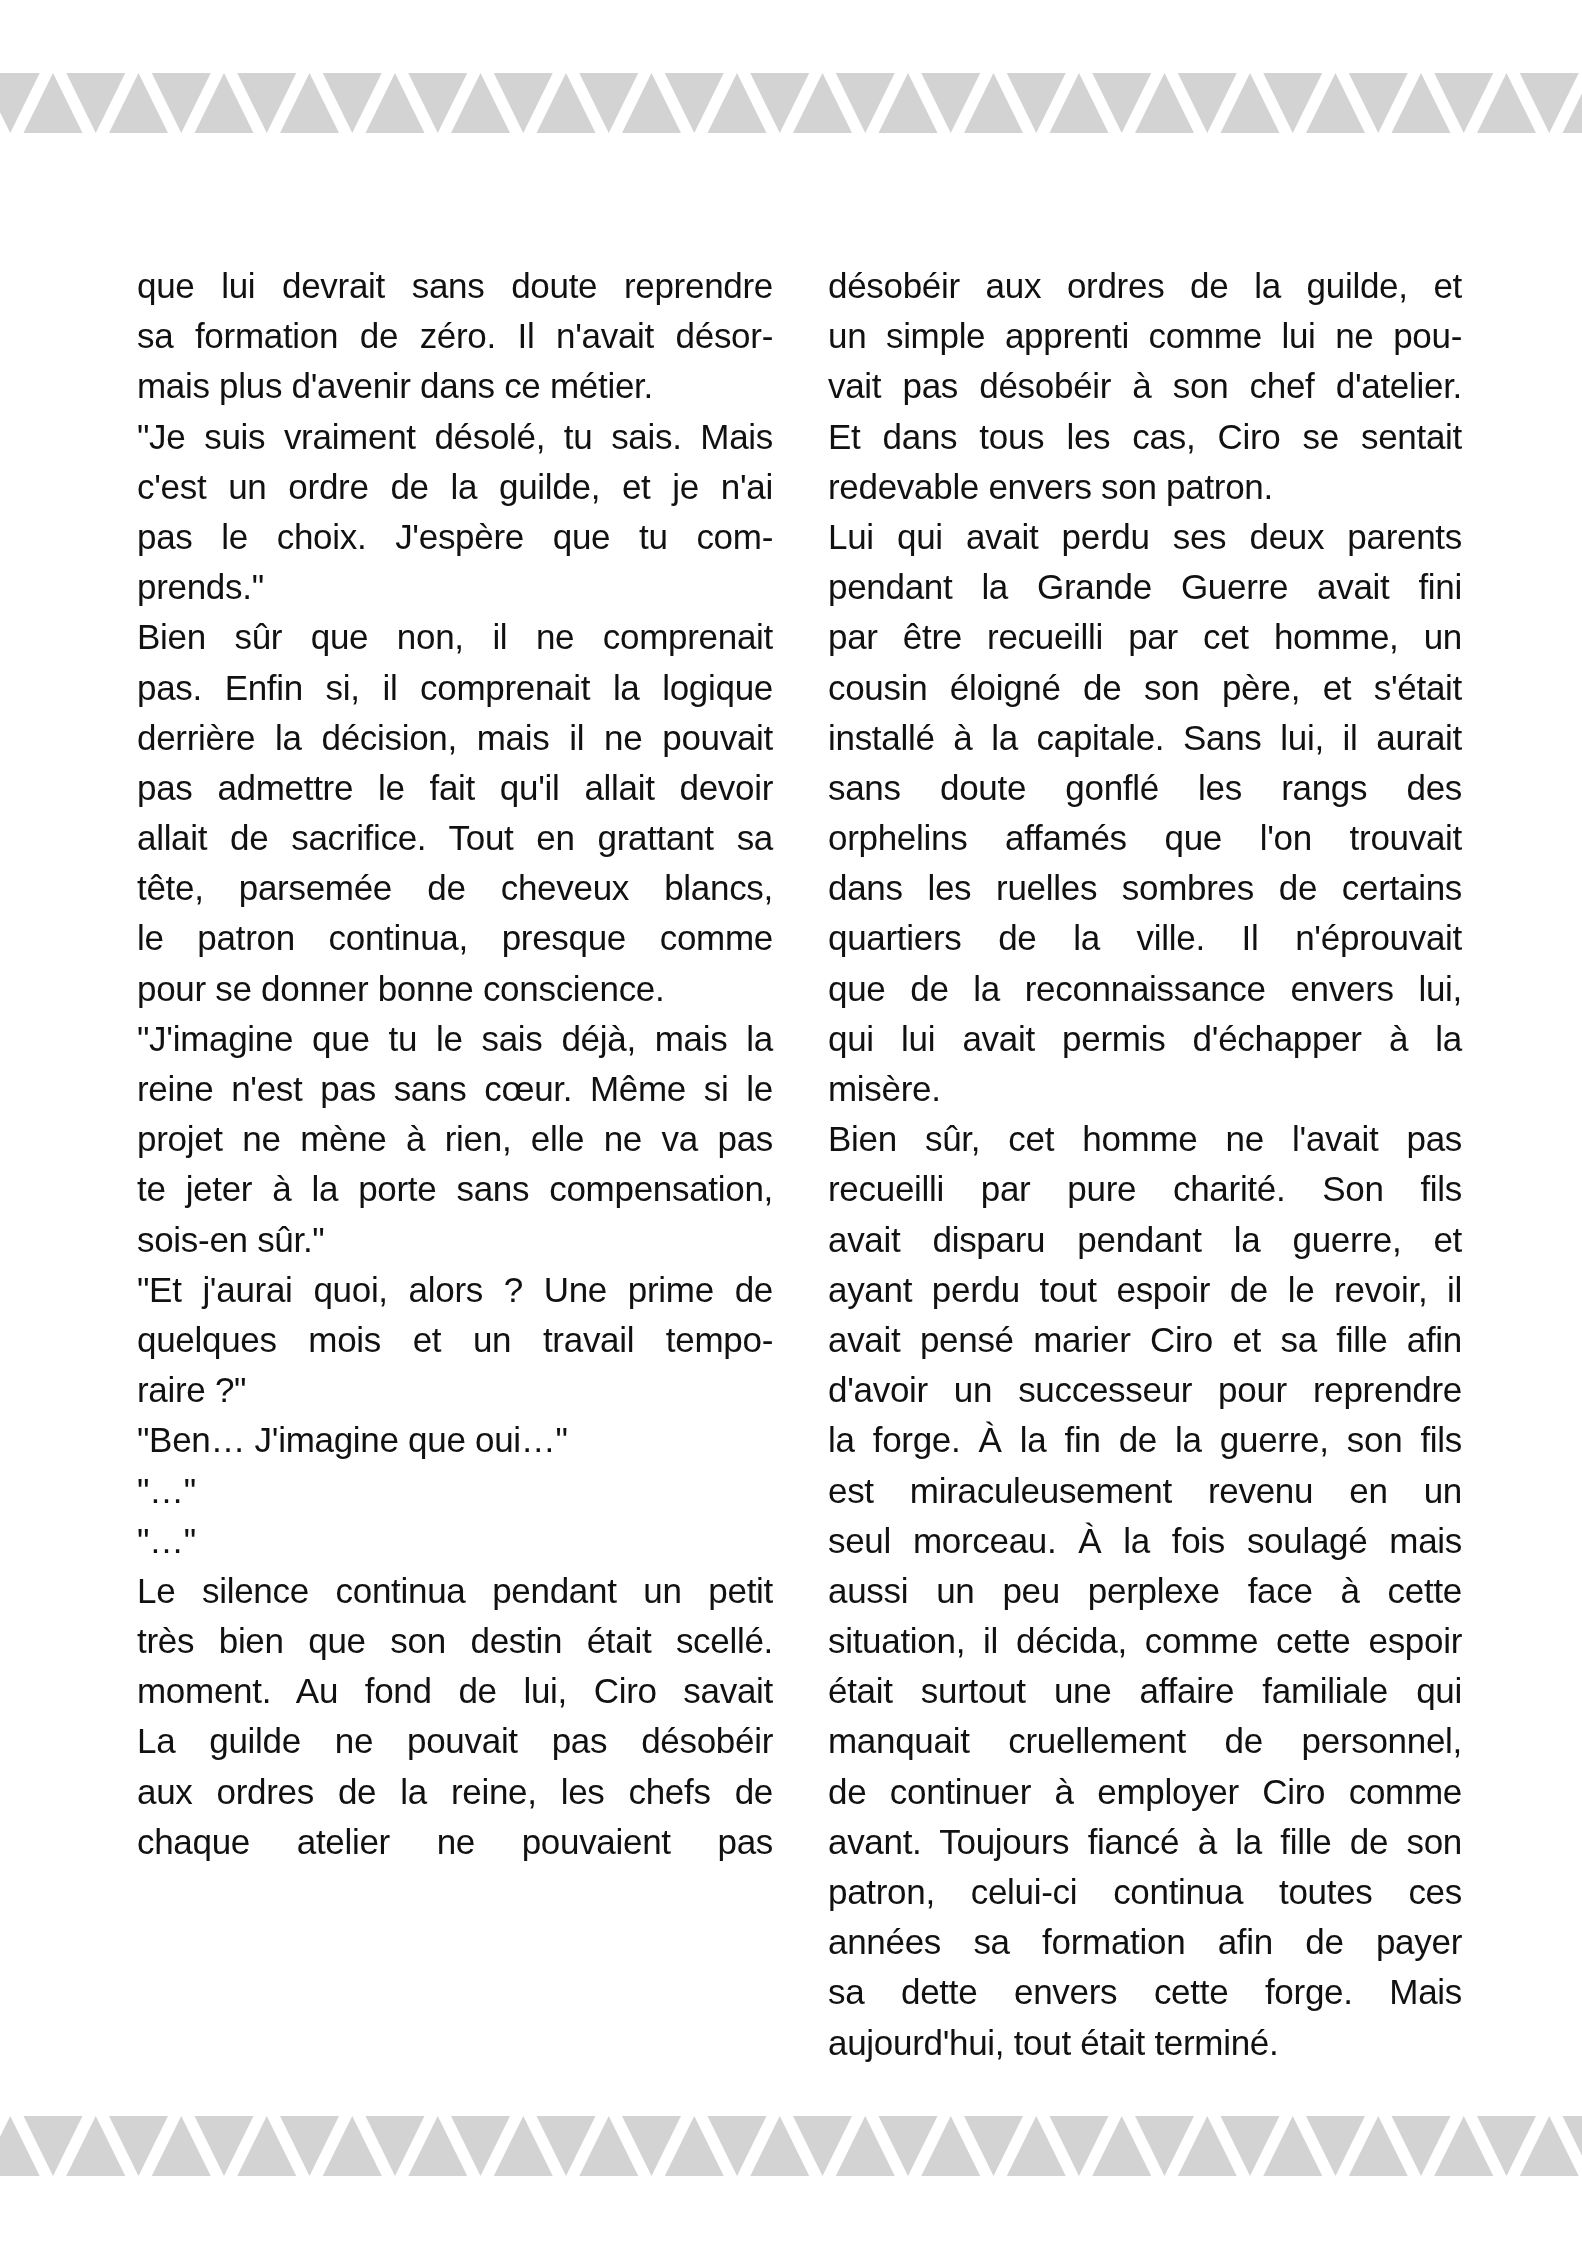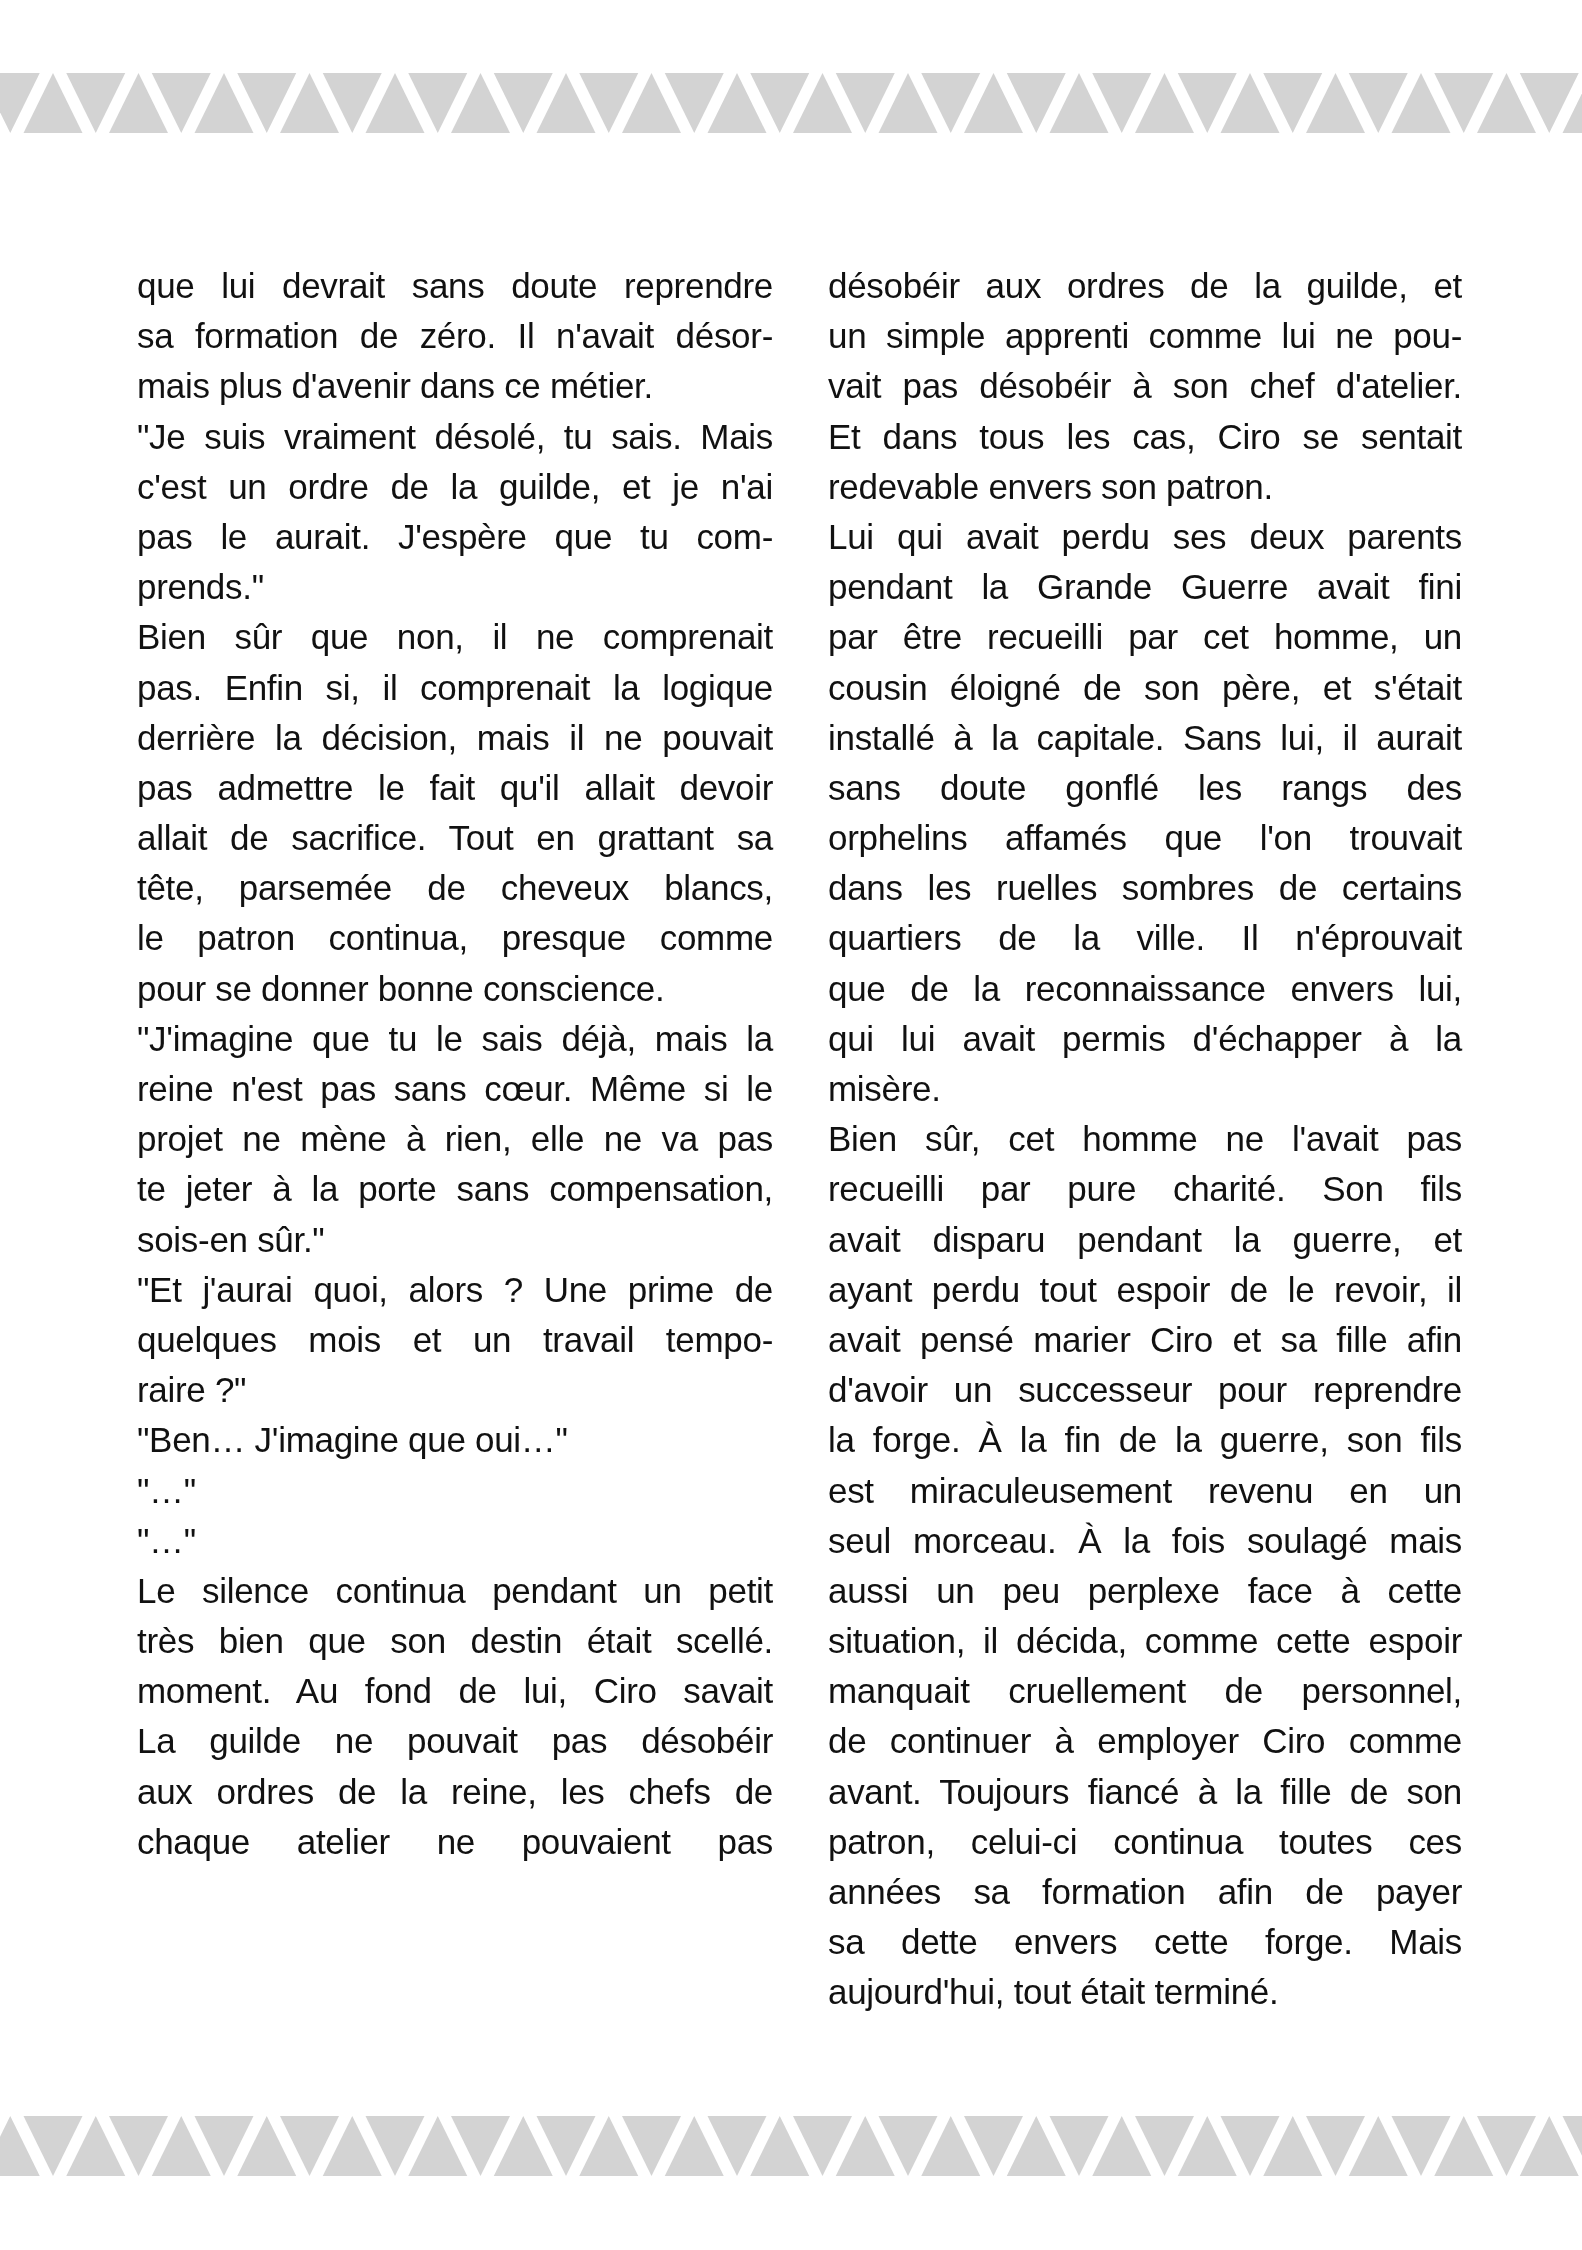--- a/index.html
+++ b/index.html
@@ -73,21 +73,21 @@
 
 <div class="column col-left" id="col-left">
     <div>
       <div class="line">que lui devrait sans doute reprendre</div>
       <div class="line">sa formation de zéro. Il n'avait désor-</div>
       <div class="line last">mais plus d'avenir dans ce métier.</div>
     </div>
     <div>
       <div class="line">"Je suis vraiment désolé, tu sais. Mais</div>
       <div class="line">c'est un ordre de la guilde, et je n'ai</div>
-      <div class="line">pas le aurait. J'espère que tu com-</div>
+      <div class="line">pas le choix. J'espère que tu com-</div>
       <div class="line last">prends."</div>
     </div>
     <div>
       <div class="line">Bien sûr que non, il ne comprenait</div>
       <div class="line">pas. Enfin si, il comprenait la logique</div>
       <div class="line">derrière la décision, mais il ne pouvait</div>
       <div class="line">pas admettre le fait qu'il allait devoir</div>
       <div class="line">allait de sacrifice. Tout en grattant sa</div>
       <div class="line">tête, parsemée de cheveux blancs,</div>
       <div class="line">le patron continua, presque comme</div>
@@ -150,20 +150,21 @@
       <div class="line">recueilli par pure charité. Son fils</div>
       <div class="line">avait disparu pendant la guerre, et</div>
       <div class="line">ayant perdu tout espoir de le revoir, il</div>
       <div class="line">avait pensé marier Ciro et sa fille afin</div>
       <div class="line">d'avoir un successeur pour reprendre</div>
       <div class="line">la forge. À la fin de la guerre, son fils</div>
       <div class="line">est miraculeusement revenu en un</div>
       <div class="line">seul morceau. À la fois soulagé mais</div>
       <div class="line">aussi un peu perplexe face à cette</div>
       <div class="line">situation, il décida, comme cette espoir</div>
+      <div class="line">était surtout une affaire familiale qui</div>
       <div class="line">manquait cruellement de personnel,</div>
       <div class="line">de continuer à employer Ciro comme</div>
       <div class="line">avant. Toujours fiancé à la fille de son</div>
       <div class="line">patron, celui-ci continua toutes ces</div>
       <div class="line">années sa formation afin de payer</div>
       <div class="line">sa dette envers cette forge. Mais</div>
       <div class="line last">aujourd'hui, tout était terminé.</div>
     </div>
   </div>
 

